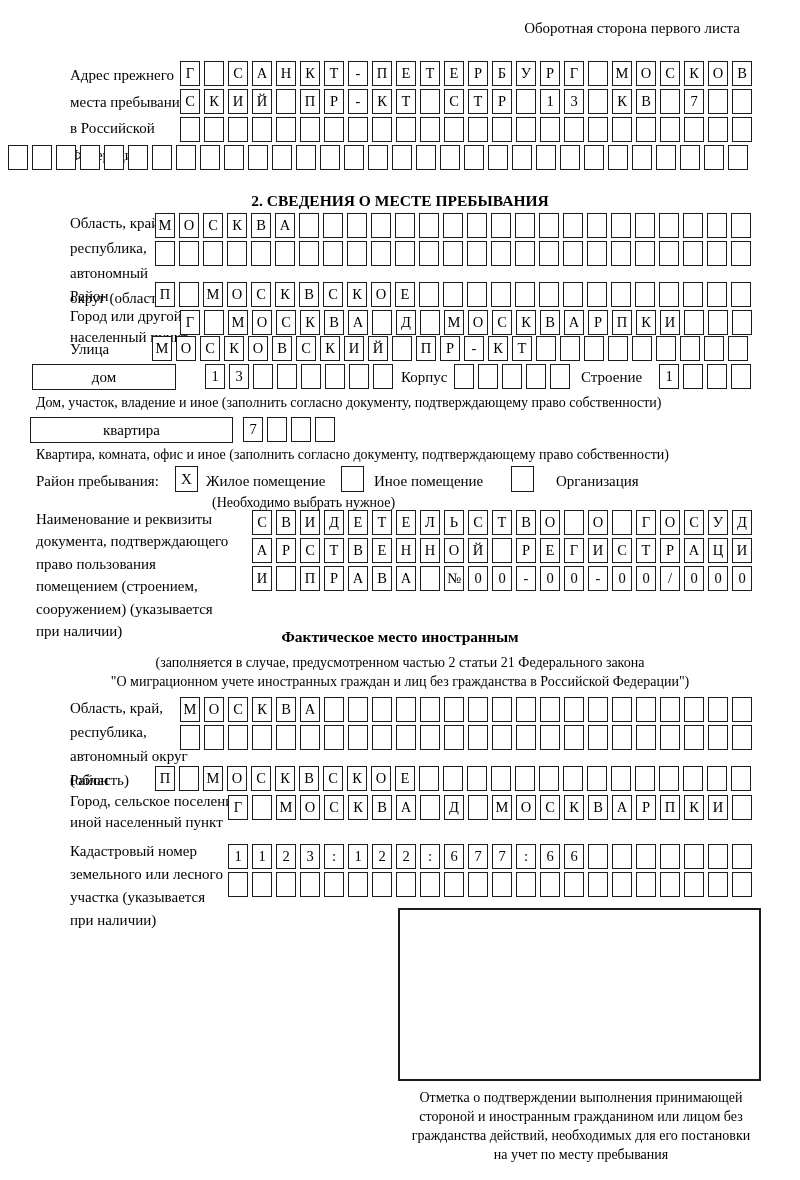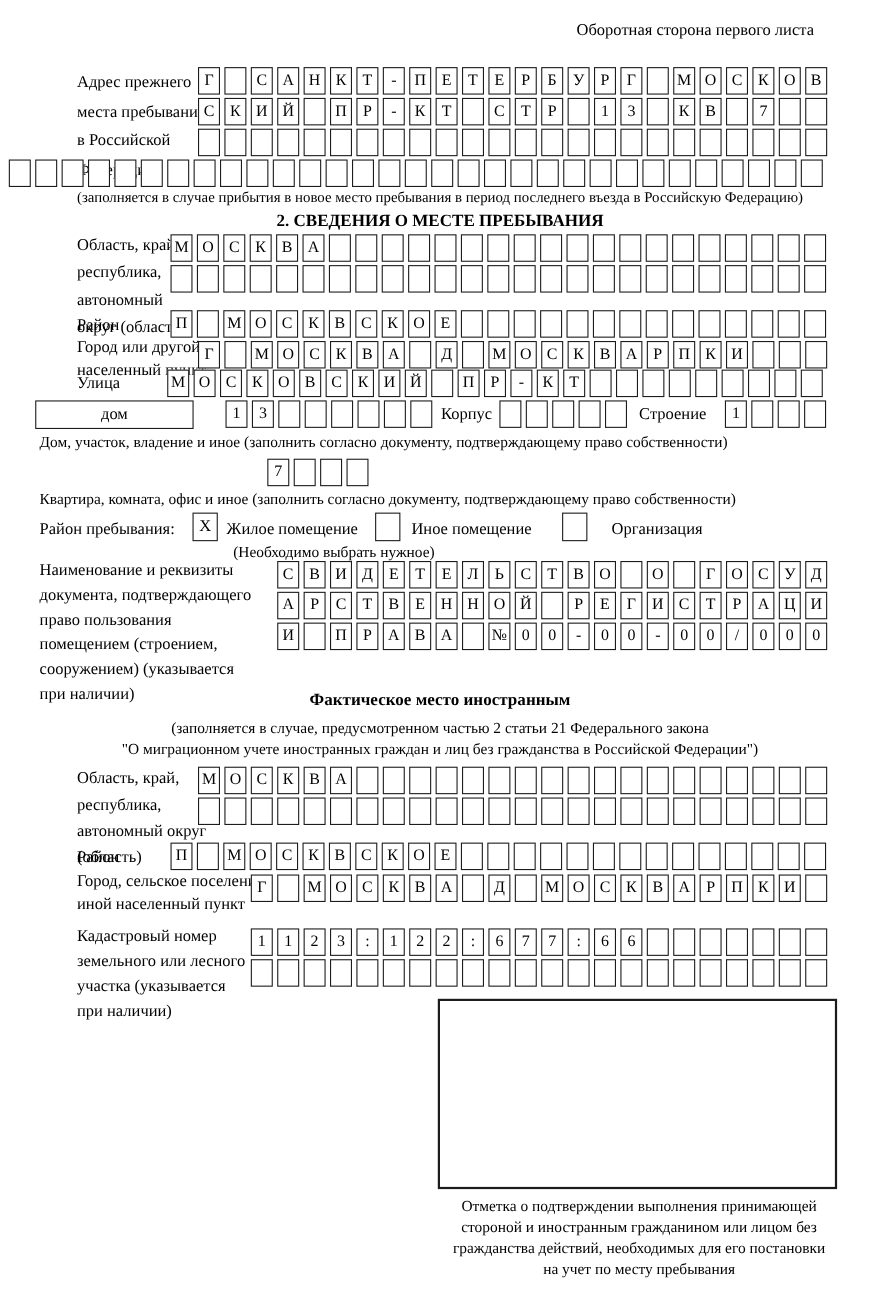--- a/index.html
+++ b/index.html
@@ -144,21 +144,20 @@
       <span class="cell"></span>
       <span class="cell"></span>
       <span class="cell"></span>
       <span class="cell"></span>
       <span class="cell"></span>
       <span class="cell"></span>
       <span class="cell"></span>
       <span class="cell"></span>
       <span class="cell"></span>
     </div>
-  <div class="caption centerline" style="top:171px;">(заполняется в случае прибытия в новое место пребывания в период последнего въезда в Российскую Федерацию)</div>
 
   <div class="txt bold centerline" style="top:188px;font-size:15.5px;">2. СВЕДЕНИЯ О МЕСТЕ ПРЕБЫВАНИЯ</div>
 
   <div class="txt" style="left:70px;top:211px;">Область, край,
 республика,
 автономный
 округ (область)</div>
   <div class="cells" style="left:155px;top:213px;">
       <span class="cell">М</span>
       <span class="cell">О</span>
@@ -322,20 +321,21 @@
     </div>
   <div class="txt" style="left:581px;top:365px;">Строение</div>
   <div class="cells" style="left:659px;top:364px;">
       <span class="cell">1</span>
       <span class="cell"></span>
       <span class="cell"></span>
       <span class="cell"></span>
     </div>
   <div class="caption" style="left:36px;top:394px;font-size:14px;">Дом, участок, владение и иное (заполнить согласно документу, подтверждающему право собственности)</div>
 
+  <div class="labelbox" style="left:30px;top:417px;width:203px;height:26px;">квартира</div>
   <div class="cells" style="left:243px;top:417px;">
       <span class="cell">7</span>
       <span class="cell"></span>
       <span class="cell"></span>
       <span class="cell"></span>
     </div>
   <div class="caption" style="left:36px;top:446px;font-size:14px;">Квартира, комната, офис и иное (заполнить согласно документу, подтверждающему право собственности)</div>
 
   <div class="txt" style="left:36px;top:469px;">Район пребывания:</div>
   <div class="cbox" style="left:175px;top:466px;">X</div>

